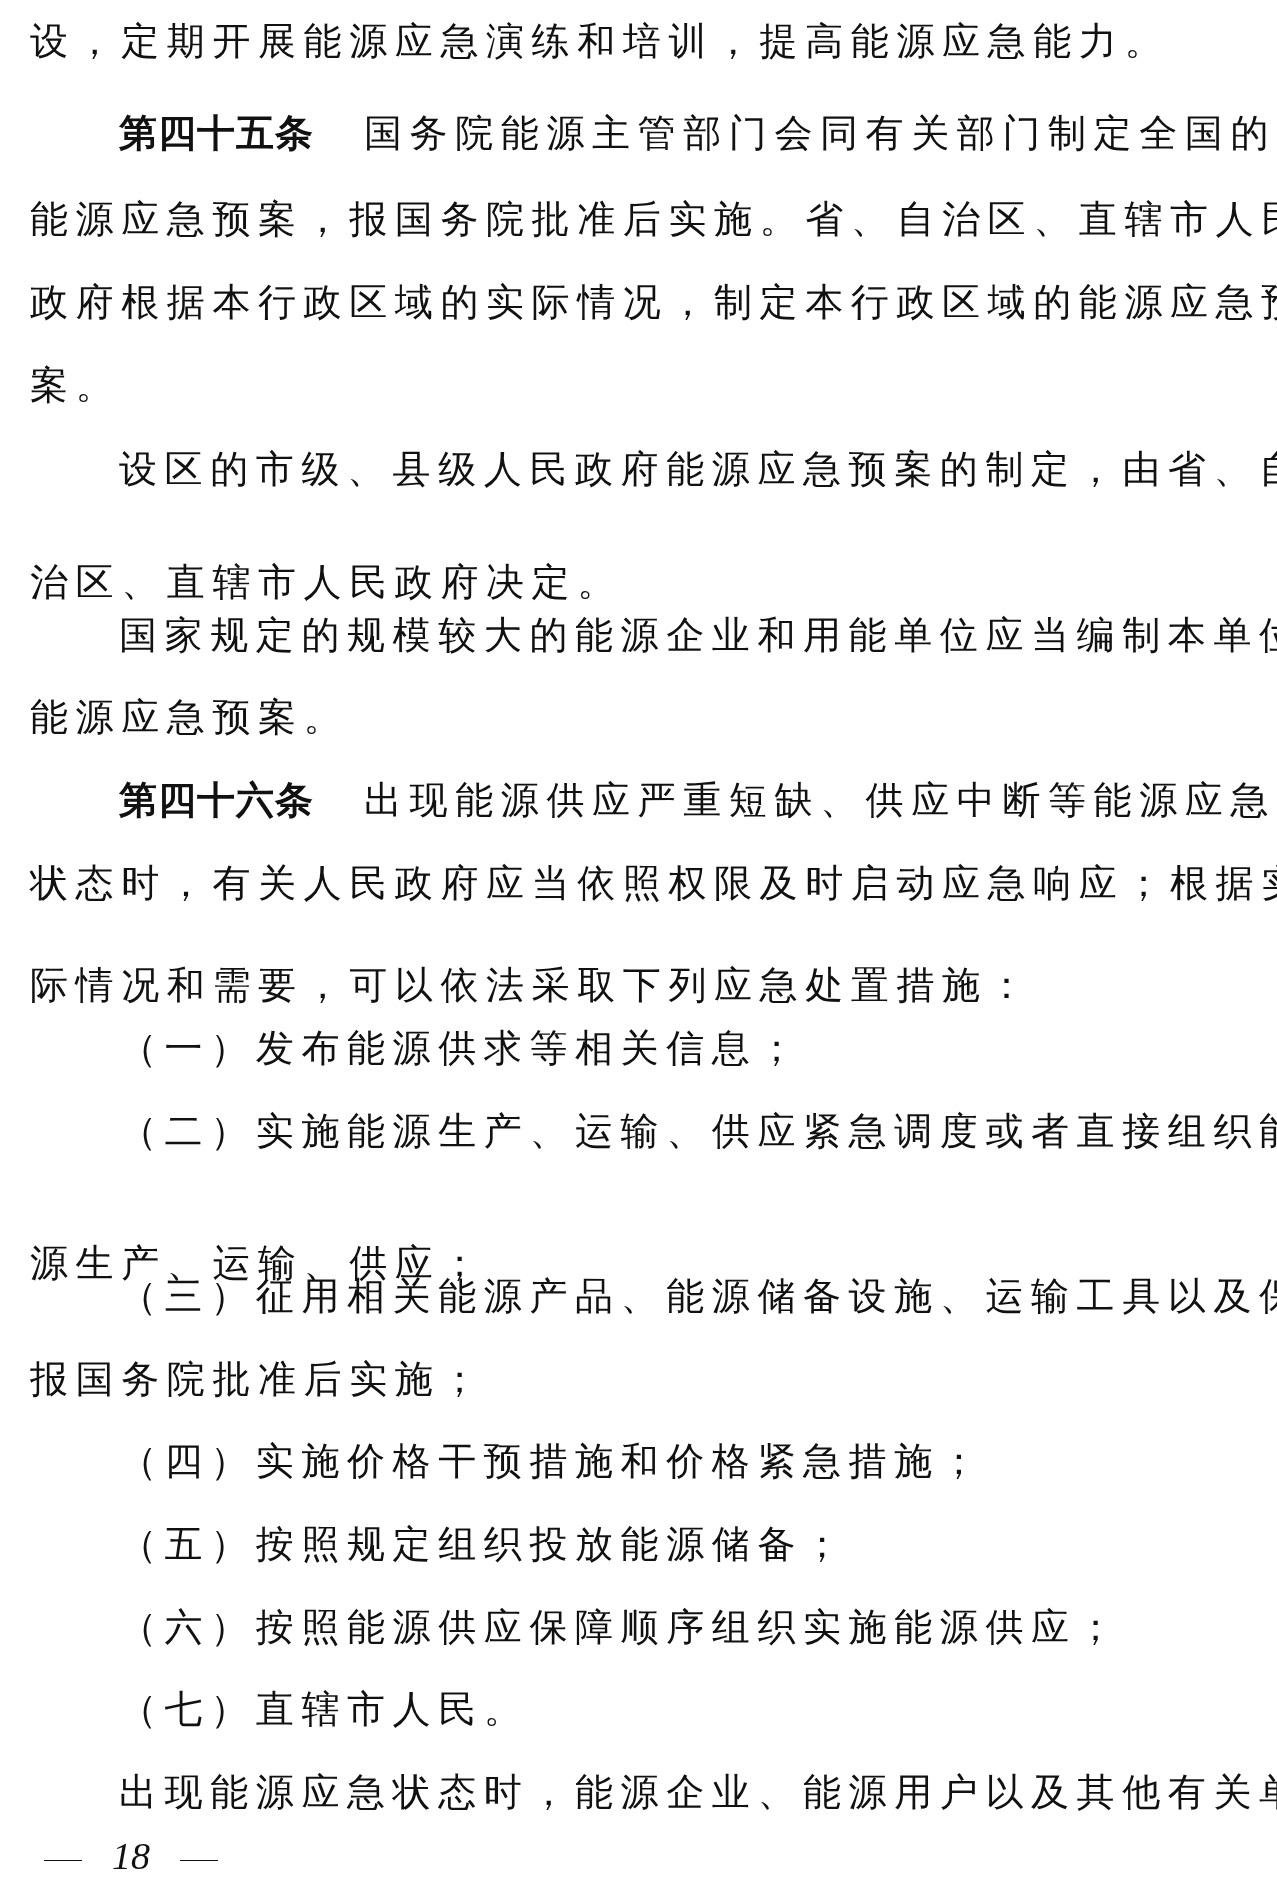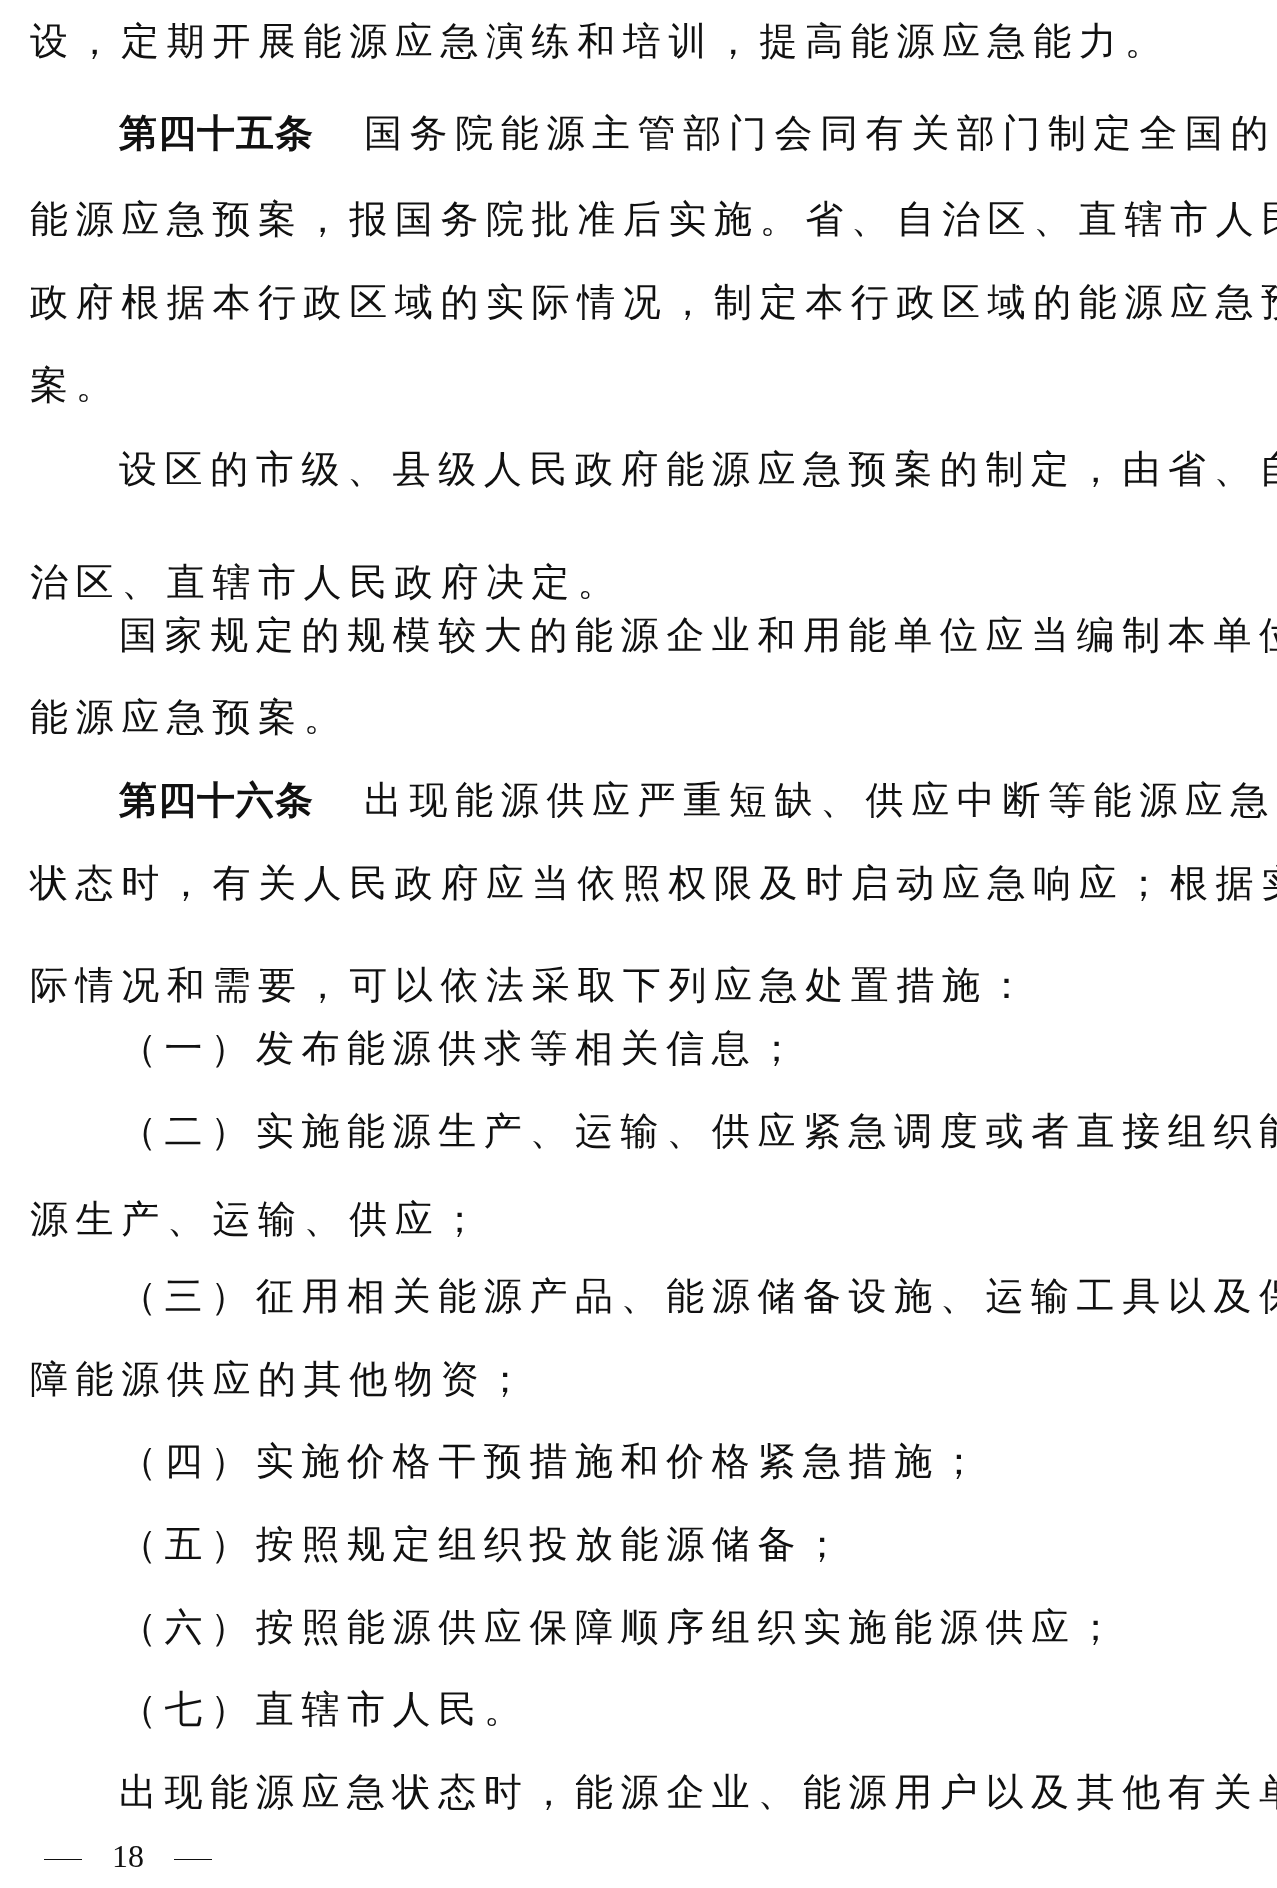--- a/index.html
+++ b/index.html
@@ -4,22 +4,22 @@
 <style>
   html, body { margin: 0; padding: 0; background: #ffffff; }
   body { width: 1277px; height: 1888px; position: relative; overflow: hidden;
          font-family: "DejaVu Serif", "Liberation Serif", serif; color: #111; }
   .page { position: absolute; left: 0; top: 0; width: 1046px; height: 1888px; }
   .line { position: absolute; left: 30px; font-size: 38px; line-height: 46px;
           letter-spacing: 7.6px; white-space: nowrap; }
   .indent { left: 119px; }
   .bold { font-weight: bold; font-family: Liberation Sans, sans-serif; letter-spacing: 1px; }
   .gap { display: inline-block; width: 50px; }
-  .pagenum { position: absolute; left: 44px; top: 1838px; font-size: 32px; line-height: 36px;
-             font-family: "Liberation Serif", serif; white-space: nowrap; }
+  .pagenum { position: absolute; left: 44px; top: 1838px; font-size: 38px; line-height: 36px;
+             font-family: "Liberation Serif", serif; white-space: nowrap; font-style: italic; }
   .dash { display: inline-block; width: 38px; height: 1.5px; background: #111; vertical-align: middle; }
   .num { display: inline-block; margin: 0 30px; }
 </style>
 </head>
 <body>
 
 <div class="page">
   <div id="lines">
       <div class="line" style="top: 18px;"><span>设，定期开展能源应急演练和培训，提高能源应急能力。</span></div>
       <div class="line indent" style="top: 110px;"><span class="bold">第四十五条</span><span class="gap"></span><span>国务院能源主管部门会同有关部门制定全国的</span></div>
@@ -28,23 +28,23 @@
       <div class="line" style="top: 362px;"><span>案。</span></div>
       <div class="line indent" style="top: 446px;"><span>设区的市级、县级人民政府能源应急预案的制定，由省、自</span></div>
       <div class="line" style="top: 559px;"><span>治区、直辖市人民政府决定。</span></div>
       <div class="line indent" style="top: 612px;"><span>国家规定的规模较大的能源企业和用能单位应当编制本单位</span></div>
       <div class="line" style="top: 694px;"><span>能源应急预案。</span></div>
       <div class="line indent" style="top: 777px;"><span class="bold">第四十六条</span><span class="gap"></span><span>出现能源供应严重短缺、供应中断等能源应急</span></div>
       <div class="line" style="top: 860px;"><span>状态时，有关人民政府应当依照权限及时启动应急响应；根据实</span></div>
       <div class="line" style="top: 962px;"><span>际情况和需要，可以依法采取下列应急处置措施：</span></div>
       <div class="line indent" style="top: 1025px;"><span>（一）发布能源供求等相关信息；</span></div>
       <div class="line indent" style="top: 1108px;"><span>（二）实施能源生产、运输、供应紧急调度或者直接组织能</span></div>
-      <div class="line" style="top: 1196px;"><span>源生产、运输、供应；</span></div>
+      <div class="line" style="top: 1240px;"><span>源生产、运输、供应；</span></div>
       <div class="line indent" style="top: 1273px;"><span>（三）征用相关能源产品、能源储备设施、运输工具以及保</span></div>
-      <div class="line" style="top: 1356px;"><span>障能源供应的其他物资；</span></div>
+      <div class="line" style="top: 1356px;"><span>报国务院批准后实施；</span></div>
       <div class="line indent" style="top: 1438px;"><span>（四）实施价格干预措施和价格紧急措施；</span></div>
       <div class="line indent" style="top: 1521px;"><span>（五）按照规定组织投放能源储备；</span></div>
       <div class="line indent" style="top: 1604px;"><span>（六）按照能源供应保障顺序组织实施能源供应；</span></div>
       <div class="line indent" style="top: 1686px;"><span>（七）直辖市人民。</span></div>
       <div class="line indent" style="top: 1769px;"><span>出现能源应急状态时，能源企业、能源用户以及其他有关单</span></div>
     </div>
   <div class="pagenum">
     <span class="dash"></span><span class="num">18</span><span class="dash"></span>
   </div>
 </div>

